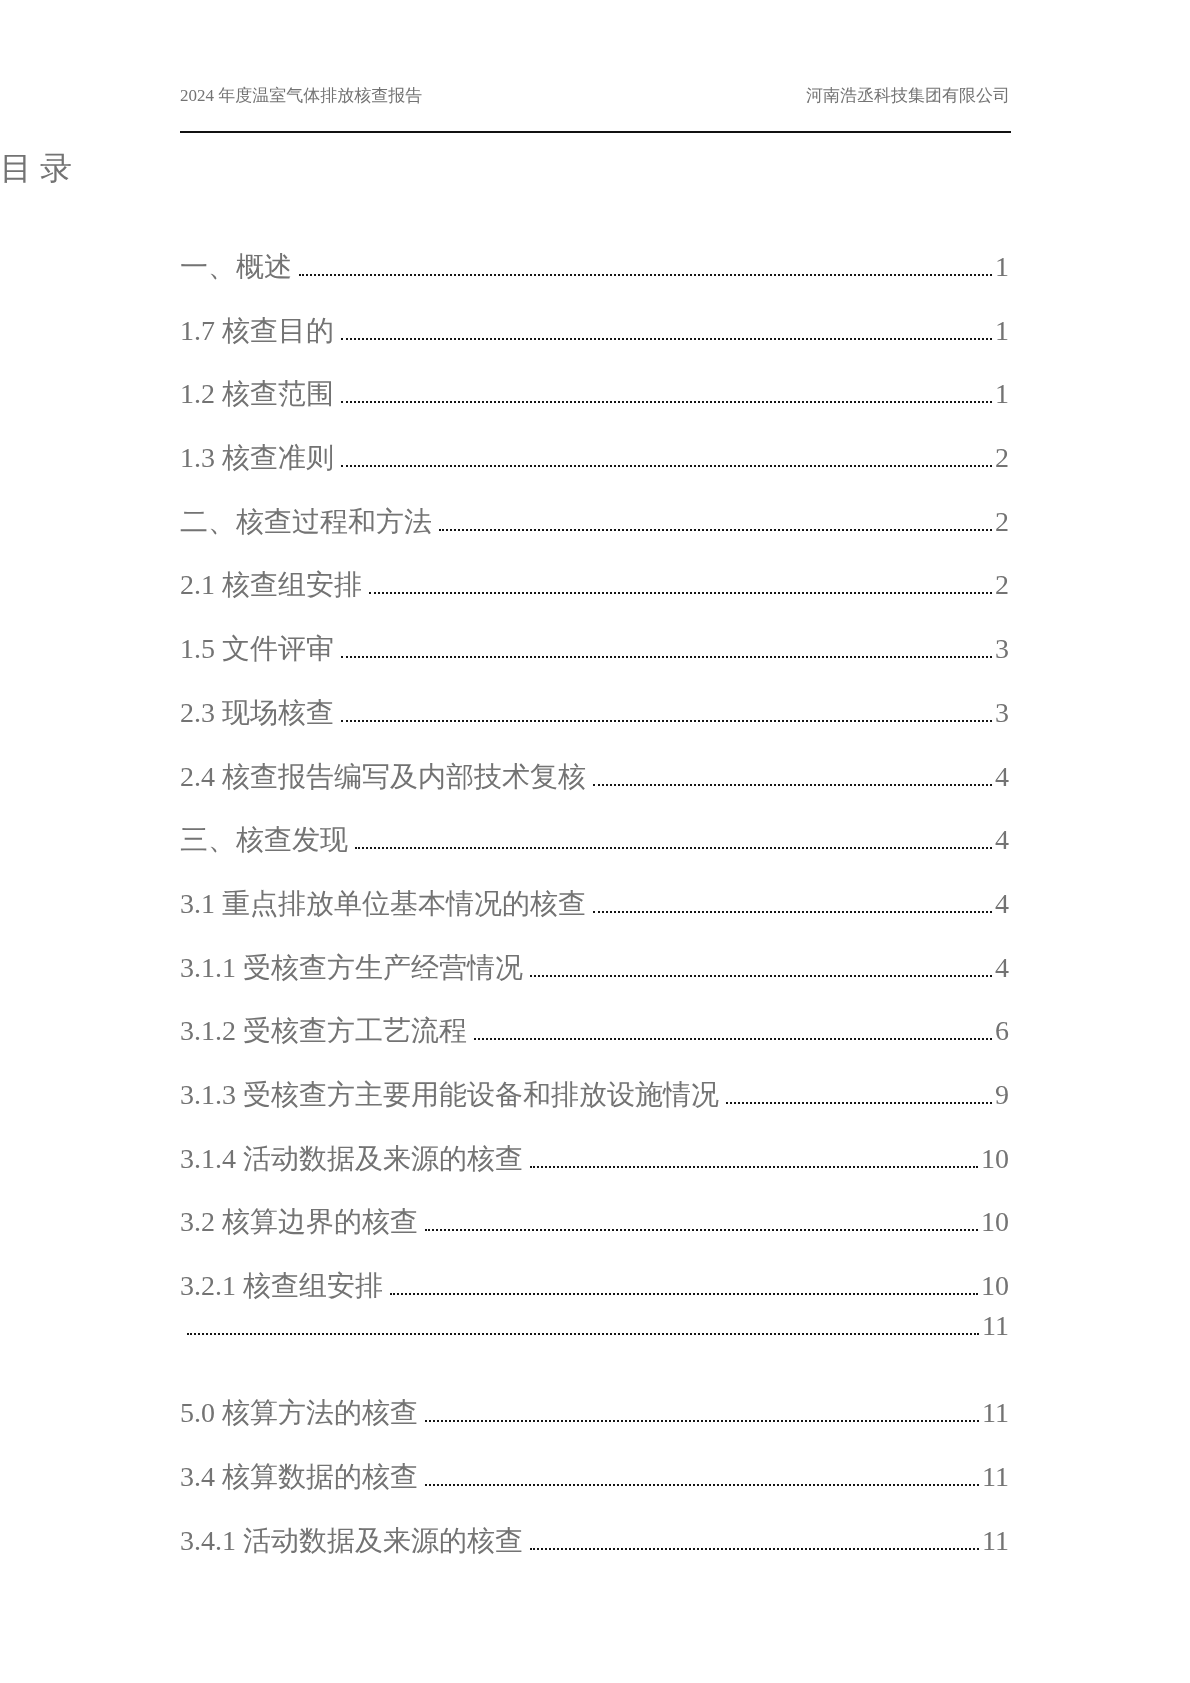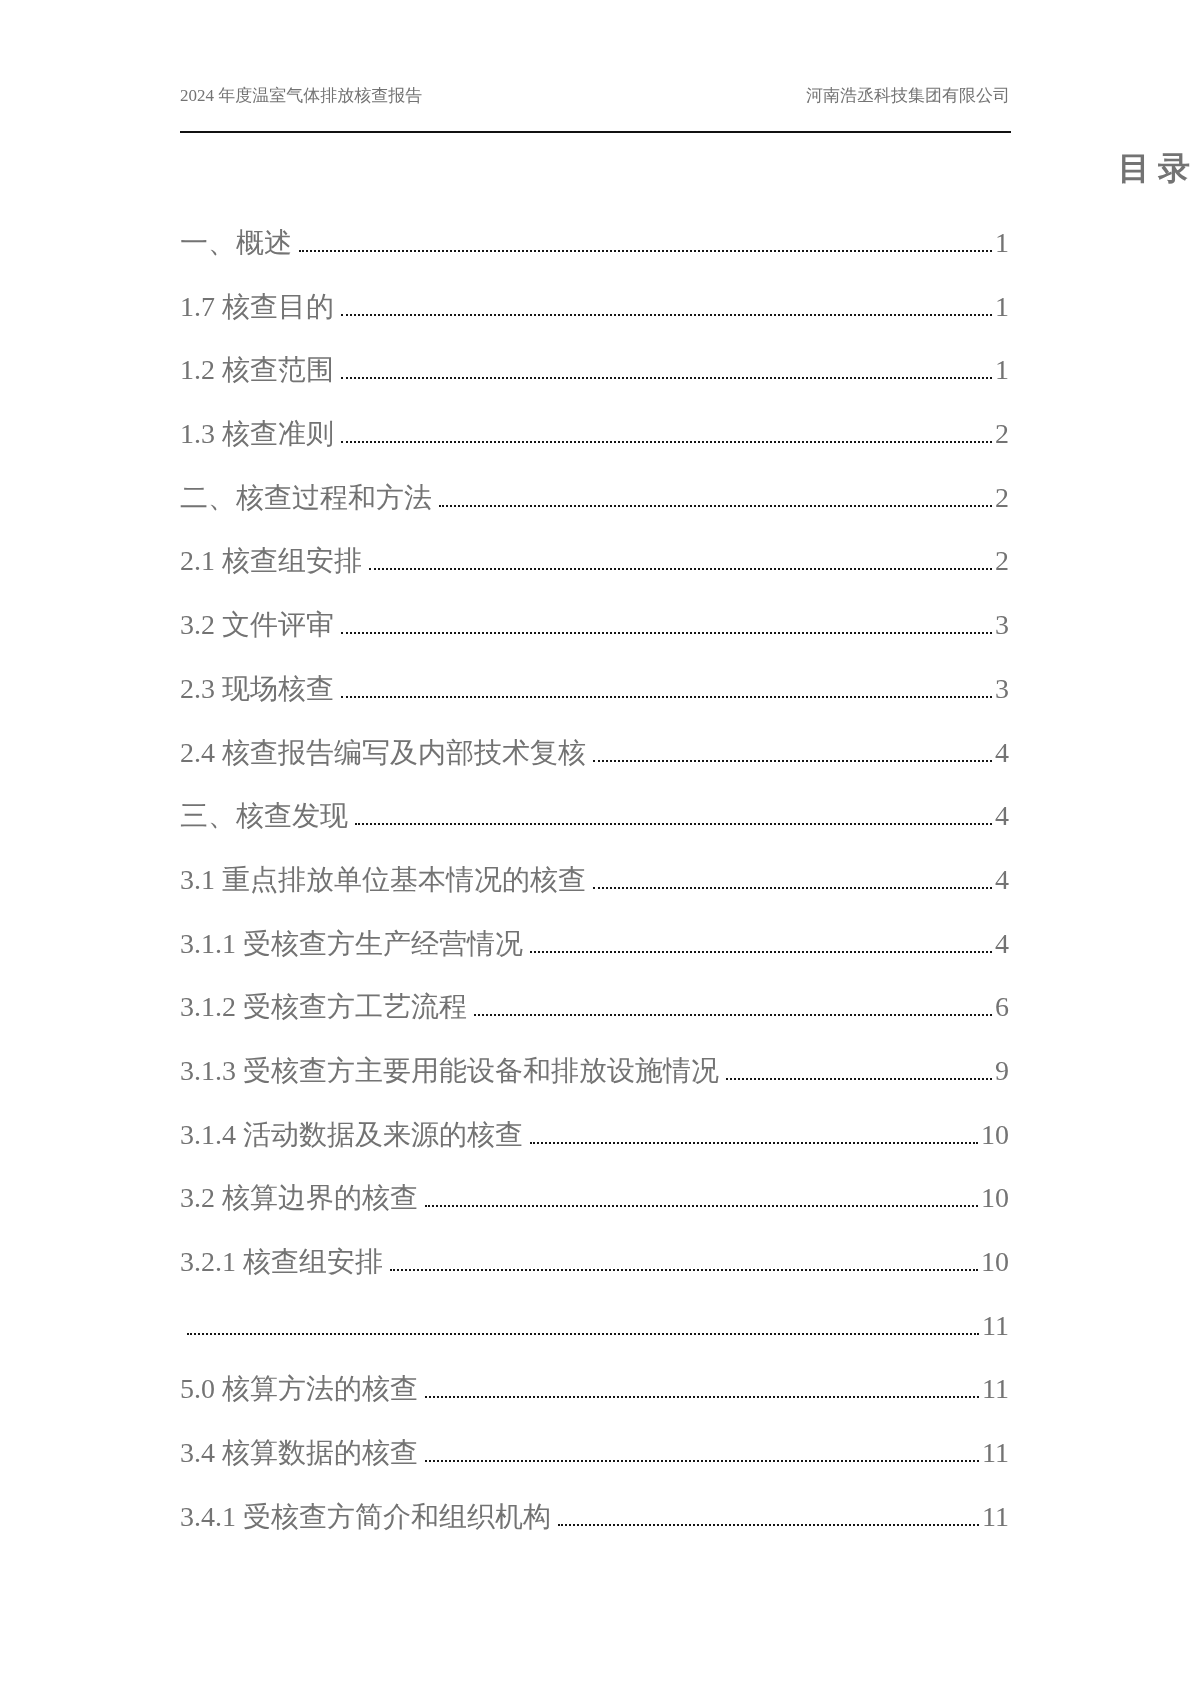--- a/index.html
+++ b/index.html
@@ -34,43 +34,44 @@
     right: 179px;
     top: 131px;
     height: 0;
     border-top: 2px solid #111111;
   }
   .doc-title {
     position: absolute;
     left: 0;
     right: 0;
     top: 147px;
-    text-align: right;
+    text-align: left;
     font-size: 32px;
     line-height: 42px;
-    font-weight: 700;
+    font-weight: 400;
   }
   .toc {
     position: absolute;
     left: 180px;
     right: 181px;
     top: 210px;
   }
   .toc-row {
     display: flex;
     align-items: baseline;
     height: 63.7px;
     box-sizing: border-box;
     padding-top: 17px;
     font-size: 28px;
     line-height: 1.15;
   }
   .toc-label {
     white-space: nowrap;
     flex: 0 0 auto;
+    margin-top: 24px;
   }
   .toc-dots {
     flex: 1 1 auto;
     min-width: 16px;
     border-bottom: 2.6px dotted #151515;
     margin: 0 3px 0 7px;
   }
   .toc-page {
     white-space: nowrap;
     flex: 0 0 auto;
@@ -121,21 +122,21 @@
       <span class="toc-page">2</span>
     </div>
 
     <div class="toc-row">
       <span class="toc-label">2.1 核查组安排</span>
       <span class="toc-dots"></span>
       <span class="toc-page">2</span>
     </div>
 
     <div class="toc-row">
-      <span class="toc-label">3.2 文件评审</span>
+      <span class="toc-label">1.5 文件评审</span>
       <span class="toc-dots"></span>
       <span class="toc-page">3</span>
     </div>
 
     <div class="toc-row">
       <span class="toc-label">2.3 现场核查</span>
       <span class="toc-dots"></span>
       <span class="toc-page">3</span>
     </div>
 
@@ -204,19 +205,19 @@
       <span class="toc-page">11</span>
     </div>
 
     <div class="toc-row">
       <span class="toc-label">3.4 核算数据的核查</span>
       <span class="toc-dots"></span>
       <span class="toc-page">11</span>
     </div>
 
     <div class="toc-row">
-      <span class="toc-label">3.4.1 受核查方简介和组织机构</span>
+      <span class="toc-label">3.4.1 活动数据及来源的核查</span>
       <span class="toc-dots"></span>
       <span class="toc-page">11</span>
     </div>
   </div>
 
 </div>
 
 </body></html>

